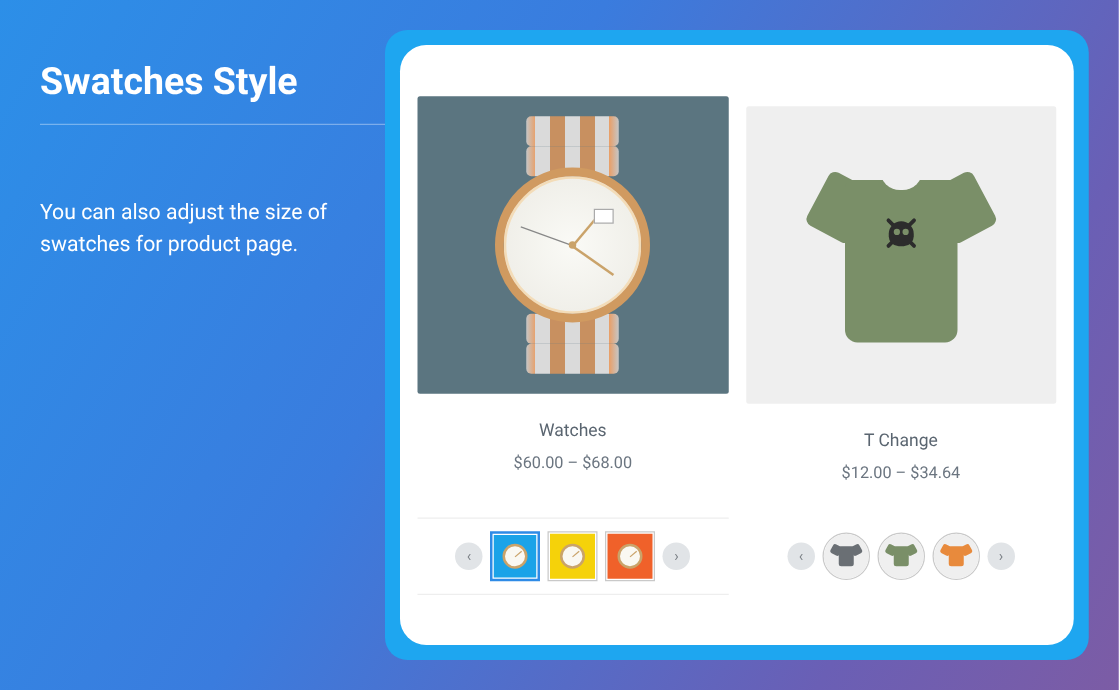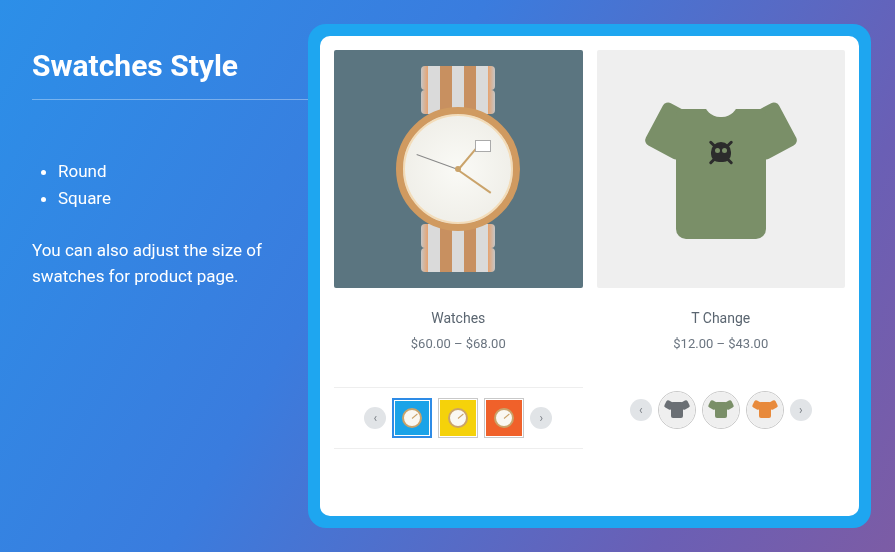--- a/index.html
+++ b/index.html
@@ -31,25 +31,26 @@
     .left .desc2 { font-size: 17px; line-height: 1.5; }
     .panel {
       margin: 24px 24px 24px 0;
       background: #1ea6f0;
       border-radius: 18px;
       padding: 12px;
       flex: 1;
     }
     .inner {
       background: #ffffff;
-      border-radius: 10px;
+      border-radius: 21px;
       height: 100%;
       display: flex;
       gap: 14px;
       padding: 14px;
+      align-items: center;
     }
     .card {
       flex: 1;
       display: flex;
       flex-direction: column;
       align-items: center;
     }
     .card-img {
       width: 100%;
       height: 238px;
@@ -122,24 +123,20 @@
     .mini-shirt .mb { position:absolute; top:4px; left:6px; width:12px; height:16px; border-radius:2px; }
     .mini-shirt .msl { position:absolute; top:3px; left:0; width:8px; height:8px; transform:rotate(28deg); border-radius:2px; }
     .mini-shirt .msr { position:absolute; top:3px; right:0; width:8px; height:8px; transform:rotate(-28deg); border-radius:2px; }
   </style>
 </head>
 <body>
 
 <div class="left">
   <h1>Swatches Style</h1>
   <hr>
-  <ul>
-    <li>Round</li>
-    <li>Square</li>
-  </ul>
   <p class="desc2">You can also adjust the size of swatches for product page.</p>
 </div>
 
 <div class="panel">
   <div class="inner">
 
     <div class="card">
       <div class="card-img watch-bg">
         <div class="watch-wrap">
           <div class="strap-seg" style="top:2px;"></div>
@@ -189,21 +186,21 @@
           <div class="tshirt-body"></div>
           <div class="tshirt-neck"></div>
           <div class="tshirt-print">
             <div class="bone b1"></div>
             <div class="bone b2"></div>
             <div class="skull"></div>
           </div>
         </div>
       </div>
       <div class="card-title">T Change</div>
-      <div class="card-price">$12.00 – $43.00</div>
+      <div class="card-price">$12.00 – $34.64</div>
       <div class="swatch-row">
         <div class="nav-btn">
           <span>‹</span>
         </div>
         <div class="swatch-rd">
           <div class="sw-inner rnd" style="background:#efefef">
             <div class="mini-shirt">
                 <div class="msl" style="background:#6a6f74"></div>
                 <div class="msr" style="background:#6a6f74"></div>
                 <div class="mb" style="background:#6a6f74"></div>

